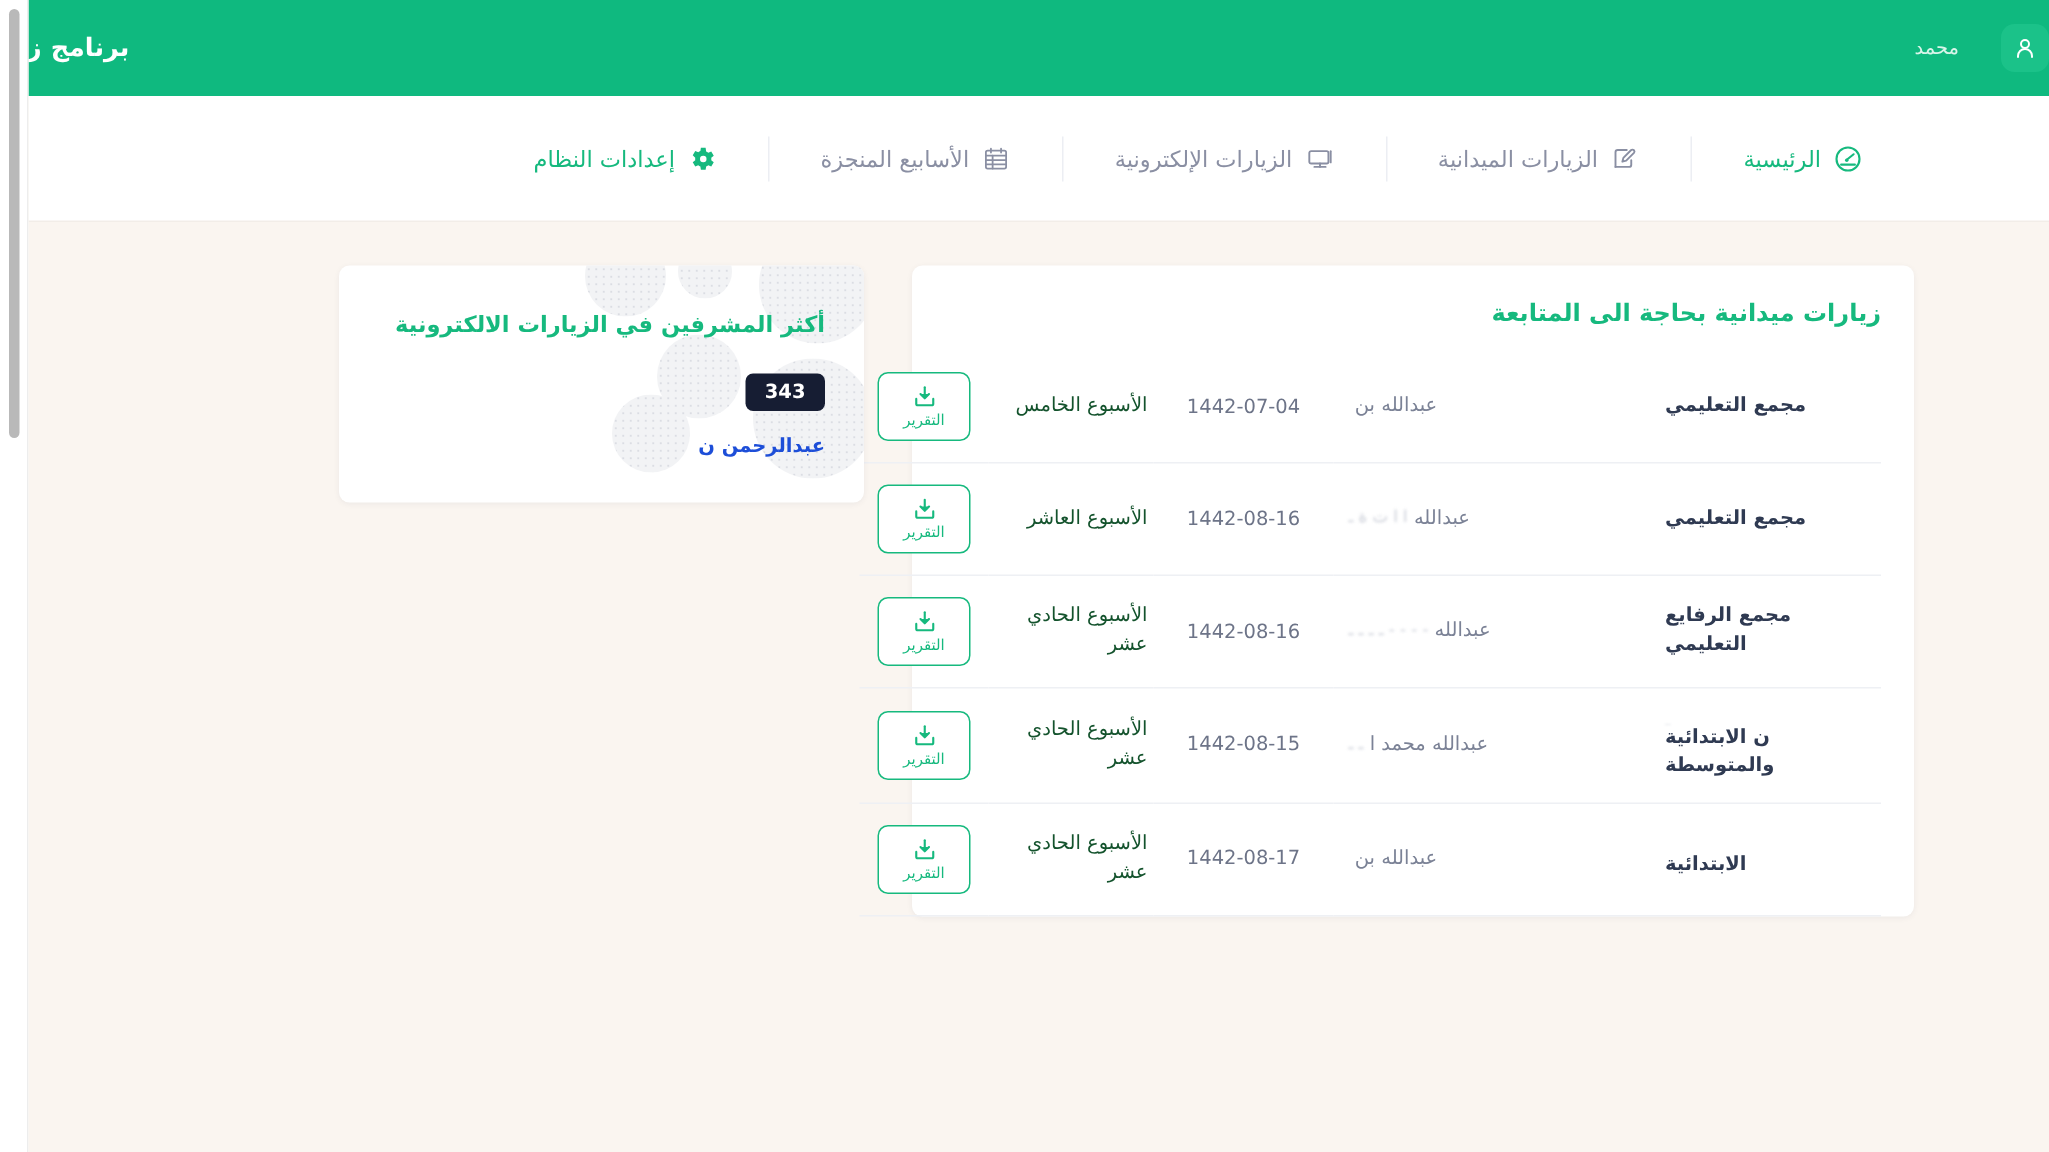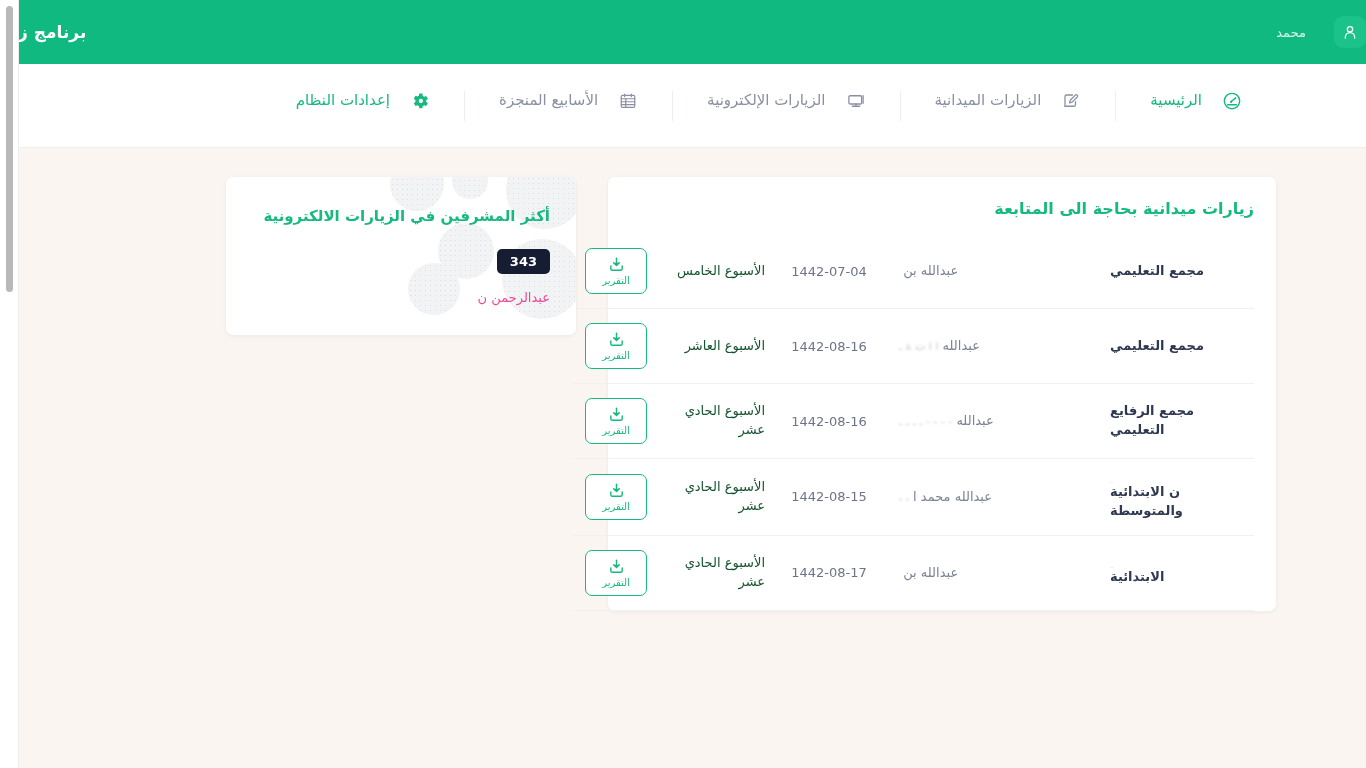--- a/index.html
+++ b/index.html
@@ -93,21 +93,22 @@
 
   .nav-list {
     display: flex;
     align-items: center;
     list-style: none;
     height: 100%;
   }
 
   .nav-item {
     display: flex;
-    gap: 20px;
+    align-items: center;
+    gap: 8px;
     padding: 0 34px;
     font-size: 15px;
     color: #8a8fa3;
     cursor: pointer;
     height: 30px;
     border-left: 1px solid #eceef3;
     white-space: nowrap;
   }
 
   .nav-item:last-child { border-left: none; }
@@ -302,23 +303,23 @@
     color: #ffffff;
     font-size: 13px;
     font-weight: bold;
     border-radius: 5px;
     padding: 6px 13px;
     line-height: 1;
   }
 
   .top-name {
     margin-top: 16px;
-    color: #ec4899;
+    color: #1d4ed8;
     font-size: 13px;
-    font-weight: normal;
+    font-weight: bold;
     filter: blur(0.35px);
   }
 
   
   .scrollbar {
     position: absolute;
     top: 0;
     left: 0;
     width: 19px;
     height: 768px;

